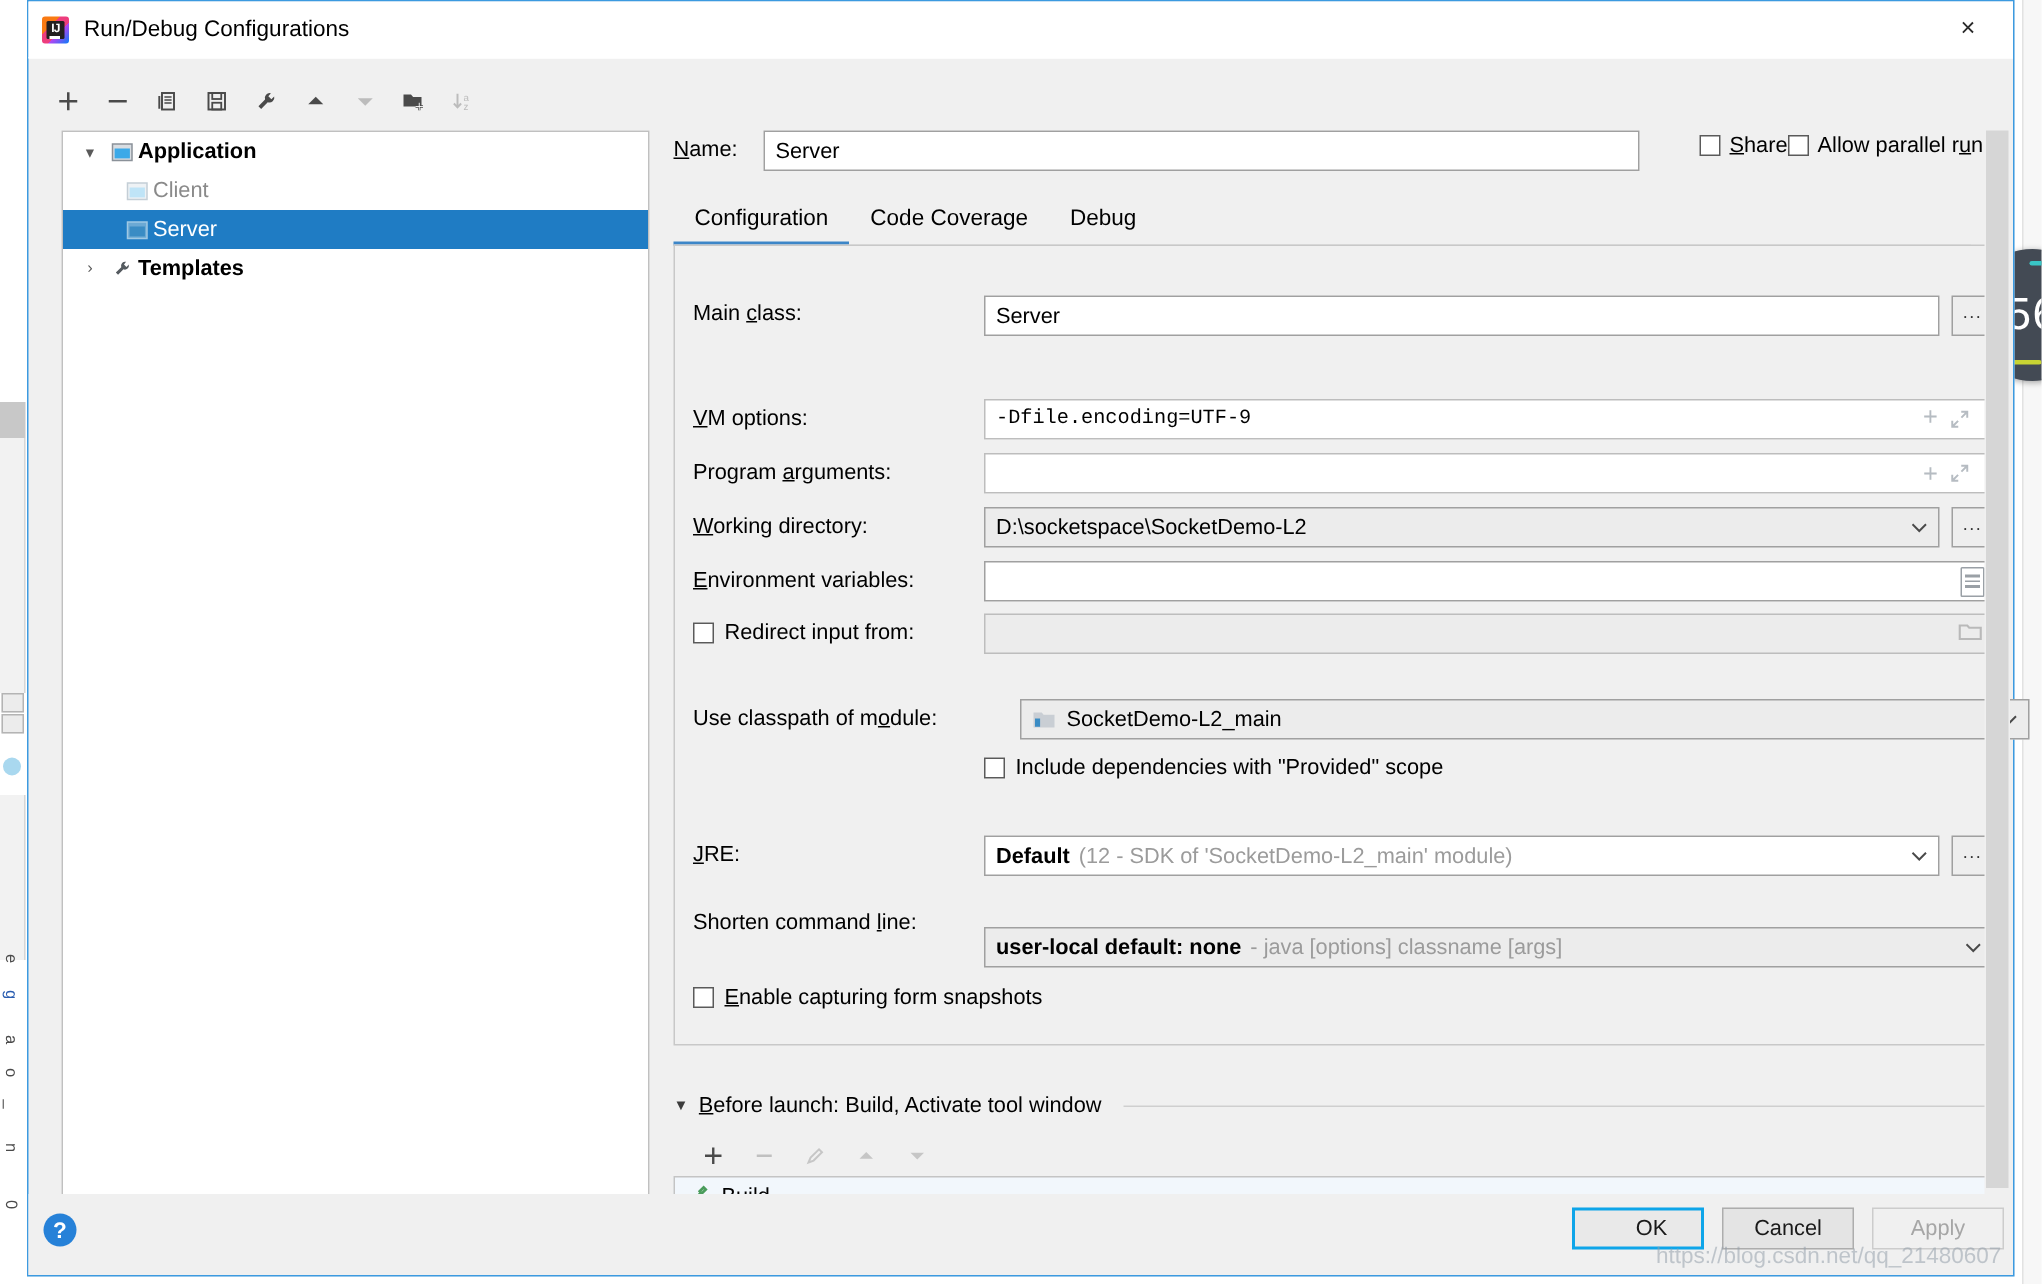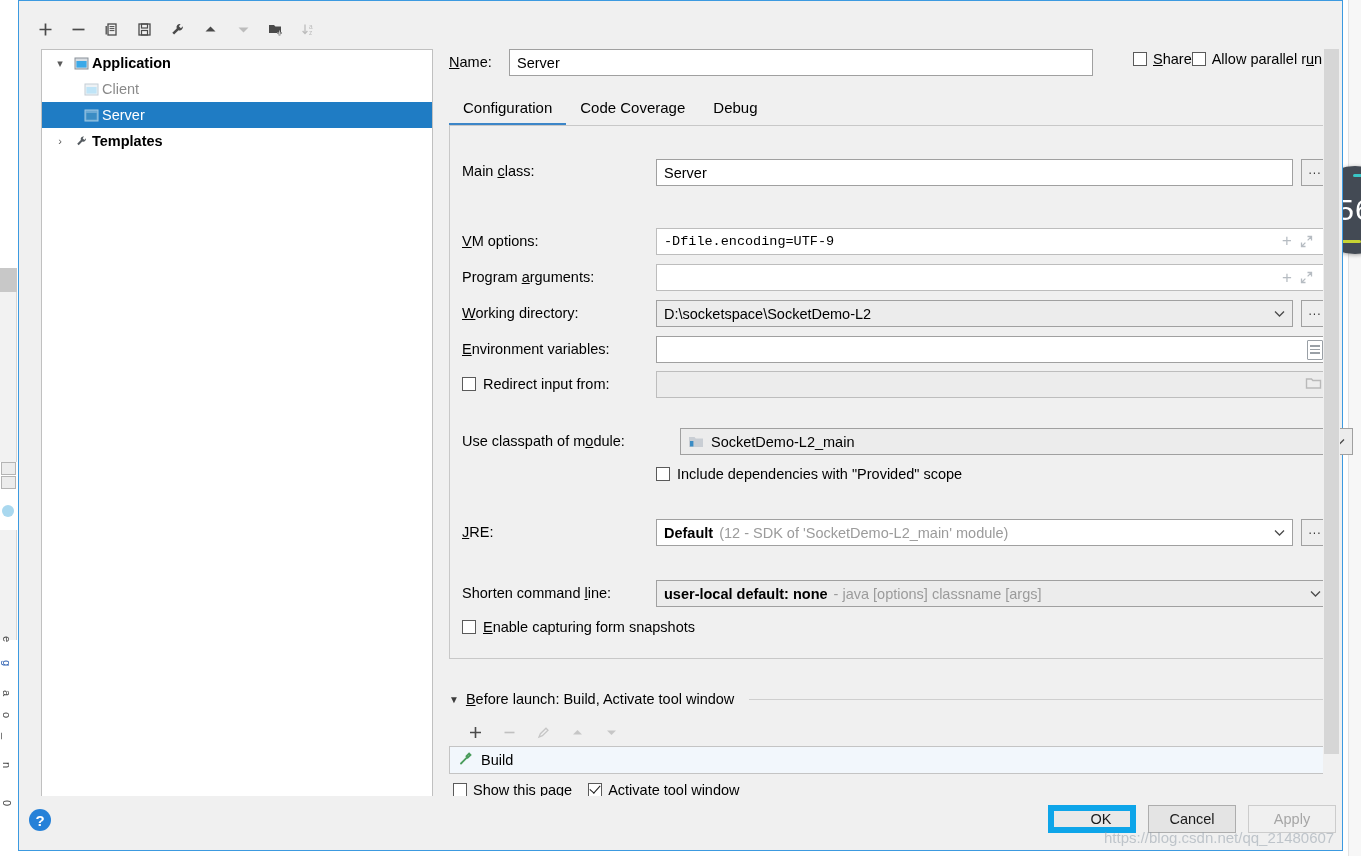--- a/index.html
+++ b/index.html
@@ -244,21 +244,21 @@
     position: absolute; left: 10px; top: 13px; width: 22px; height: 22px; border-radius: 50%;
     background: #2681d8; color: #fff; font-size: 15px; font-weight: bold;
     display: flex; align-items: center; justify-content: center; cursor: pointer;
   }
   .btn {
     position: absolute; top: 9px; width: 88px; height: 28px;
     border: 1px solid #adadad; background: #e4e4e4; box-sizing: border-box;
     display: flex; align-items: center; justify-content: center;
     font-size: 14.5px; color: #1a1a1a; cursor: pointer;
   }
-  .btn.primary { border: 6px solid #0ea5e9; background: #e9e9e9; padding-left: 18px; }
+  .btn.primary { border: 2px solid #0ea5e9; background: #e9e9e9; padding-left: 18px; }
   .btn.dis { color: #a6a6a6; background: #f0f0f0; border-color: #cccccc; cursor: default; }
 
   .watermark {
     position: absolute; left: 1104px; top: 829px; font-size: 15px;
     color: rgba(150,160,172,.55); white-space: nowrap; pointer-events: none;
     font-family: "Liberation Sans", sans-serif;
   }
 </style>
 </head>
 <body>
@@ -285,20 +285,28 @@
   <div class="bg-col" style="left:1348px;width:13px;"></div>
 
   <div class="gauge">
     <span class="tick-c"></span>
     <span class="tick-y"></span>
     <span>56</span>
   </div>
 
   <div class="dialog">
 
+    <div class="titlebar">
+      <span class="ij-logo">
+        <span class="inner">IJ</span>
+          <span class="underbar"></span>
+      </span>
+      <span class="title-text">Run/Debug Configurations</span>
+      <span class="win-close">×</span>
+    </div>
 
     <div class="dlg-body">
 
       <div class="tree-toolbar">
         <span class="tb-btn">
           <svg width="17" height="17" viewBox="0 0 17 17">
               <path d="M8.5 2.5v12M2.5 8.5h12" stroke="#4a4a4a" stroke-width="1.7" fill="none"></path>
             </svg>
         </span>
         <span class="tb-btn">
@@ -528,21 +536,21 @@
               <span class="grey">(12 - SDK of 'SocketDemo-L2_main' module)</span>
             </span>
             <span class="chev">
               <svg width="11" height="8" viewBox="0 0 11 8">
                   <path d="M1 1.5l4.5 4.5L10 1.5" stroke="#4a4a4a" stroke-width="1.3" fill="none"></path>
                 </svg>
             </span>
           </div>
           <div class="ell-btn" style="position:absolute;left:851px;top:393px;">...</div>
 
-          <div class="frow" style="left:12px; top:459px;">
+          <div class="frow" style="left:12px; top:443px;">
             <span class="flabel">Shorten command <span class="mn">l</span>ine:</span>
           </div>
           <div class="tf combo" style="position:absolute;left:206px;top:454px;width:673px;justify-content:space-between;padding-right:2px;">
             <span style="display:flex;align-items:center;gap:6px;">
               <span class="bold">user-local default: none</span>
               <span class="grey">- java [options] classname [args]</span>
             </span>
             <span class="chev">
               <svg width="11" height="8" viewBox="0 0 11 8">
                   <path d="M1 1.5l4.5 4.5L10 1.5" stroke="#4a4a4a" stroke-width="1.3" fill="none"></path>

